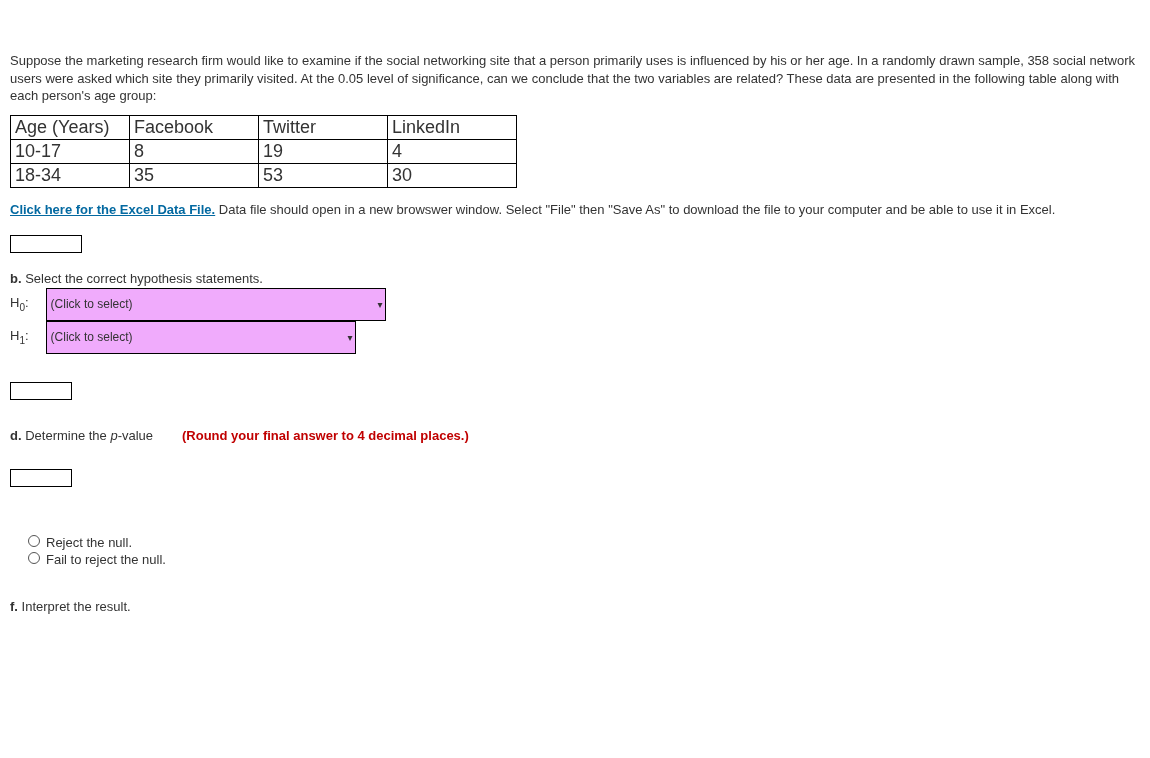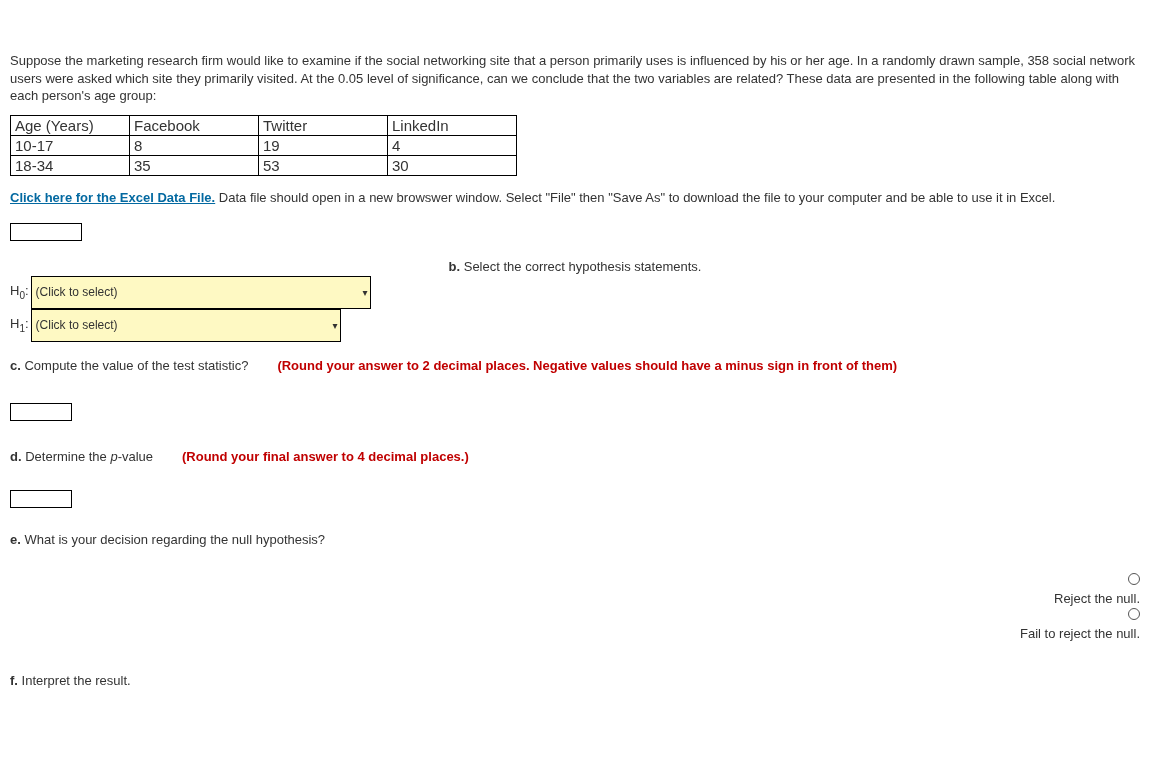--- a/index.html
+++ b/index.html
@@ -16,21 +16,21 @@
     margin-bottom: 10px;
     margin-top: 44px;
   }
   table.data {
     border-collapse: collapse;
     margin-bottom: 14px;
   }
   table.data td, table.data th {
     border: 1px solid #000;
     padding: 1px 4px;
-    font-size: 15px;
+    font-size: 18px;
     text-align: left;
     font-weight: normal;
   }
   table.data .col0 { width: 110px; }
   table.data .col1, table.data .col2, table.data .col3 { width: 120px; }
   .data-link { color: #0369a1; text-decoration: underline; font-weight: bold; }
   .section { margin-bottom: 18px; }
   .section .label { margin-bottom: 2px; }
   .b { font-weight: bold; }
   .input-box {
@@ -43,33 +43,33 @@
   .input-box.small { width: 60px; }
   .select {
     display: inline-flex;
     align-items: center;
     justify-content: space-between;
     border: 1px solid #000;
     height: 33px;
     padding: 0 2px 0 4px;
     font-size: 12px;
     color: #333;
-    background: #fef9c3;
+    background: #f0abfc;
     box-sizing: border-box;
   }
   .select .chev {
     font-size: 10px;
     margin-left: 6px;
   }
-  .hyp-row { display: flex; align-items: center; gap: 2px; margin: 0; line-height: 1.5; }
+  .hyp-row { display: flex; align-items: center; gap: 17px; margin: 0; line-height: 1.5; }
   .sub { font-size: 10px; vertical-align: sub; }
   .red { color: #c00000; font-weight: bold; }
   .italic { font-style: italic; }
   .radio-group { margin-left: 18px; margin-top: 6px; }
-  .radio-row { display: flex; align-items: flex-end; gap: 6px; margin-bottom: 2px; flex-direction: column; }
+  .radio-row { display: flex; align-items: flex-start; gap: 6px; margin-bottom: 2px; }
   .radio {
     width: 12px; height: 12px; border: 1px solid #555; border-radius: 50%;
     display: inline-block; box-sizing: border-box;
   }
 </style>
 </head>
 <body>
 
 <div class="intro">Suppose the marketing research firm would like to examine if the social networking site that a person primarily uses is influenced by his or her age. In a randomly drawn sample, 358 social network users were asked which site they primarily visited. At the 0.05 level of significance, can we conclude that the two variables are related? These data are presented in the following table along with each person's age group:</div>
 
@@ -97,68 +97,60 @@
   </table>
 
 <div class="section">
   <a href="#" class="data-link">Click here for the Excel Data File.</a><span> Data file should open in a new browswer window. Select "File" then "Save As" to download the file to your computer and be able to use it in Excel.</span>
 </div>
 
 <div class="section">
   <span class="input-box"></span>
 </div>
 
-<div class="section" style="margin-bottom:16px;text-align:center;">
+<div class="section" style="margin-bottom:0;">
   <div class="label">
     <span class="b">b.</span><span> Select the correct hypothesis statements.</span>
   </div>
   <div class="hyp-row">
     <span><span>H</span><span class="sub">0</span>:</span>
     <span class="select" style="width:340px;">
       <span>(Click to select)</span>
       <span class="chev">▾</span>
     </span>
   </div>
   <div class="hyp-row">
     <span><span>H</span><span class="sub">1</span>:</span>
     <span class="select" style="width:310px;">
       <span>(Click to select)</span>
       <span class="chev">▾</span>
     </span>
   </div>
 </div>
 
 <div class="section" style="margin-bottom:10px;">
-  <div class="label">
-    <span class="b">c.</span><span> Compute the value of the test statistic?</span>
-    &nbsp;&nbsp;&nbsp;&nbsp;&nbsp;&nbsp;
-    <span class="red">(Round your answer to 2 decimal places. Negative values should have a minus sign in front of them)</span>
-  </div>
   <div style="height:28px;"></div>
   <span class="input-box small"></span>
 </div>
 
 <div style="height:18px;"></div>
 
 <div class="section" style="margin-bottom:10px;">
   <div class="label">
     <span class="b">d.</span><span> Determine the </span><span class="italic">p</span><span>-value</span>
     &nbsp;&nbsp;&nbsp;&nbsp;&nbsp;&nbsp;
     <span class="red">(Round your final answer to 4 decimal places.)</span>
   </div>
   <div style="height:24px;"></div>
   <span class="input-box small"></span>
 </div>
 
 <div style="height:14px;"></div>
 
 <div class="section">
-  <div class="label">
-    <span class="b">e.</span><span> What is your decision regarding the null hypothesis?</span>
-  </div>
   <div style="height:18px;"></div>
   <div class="radio-group">
     <div class="radio-row">
       <span class="radio"></span>
       <span>Reject the null.</span>
     </div>
     <div class="radio-row">
       <span class="radio"></span>
       <span>Fail to reject the null.</span>
     </div>

